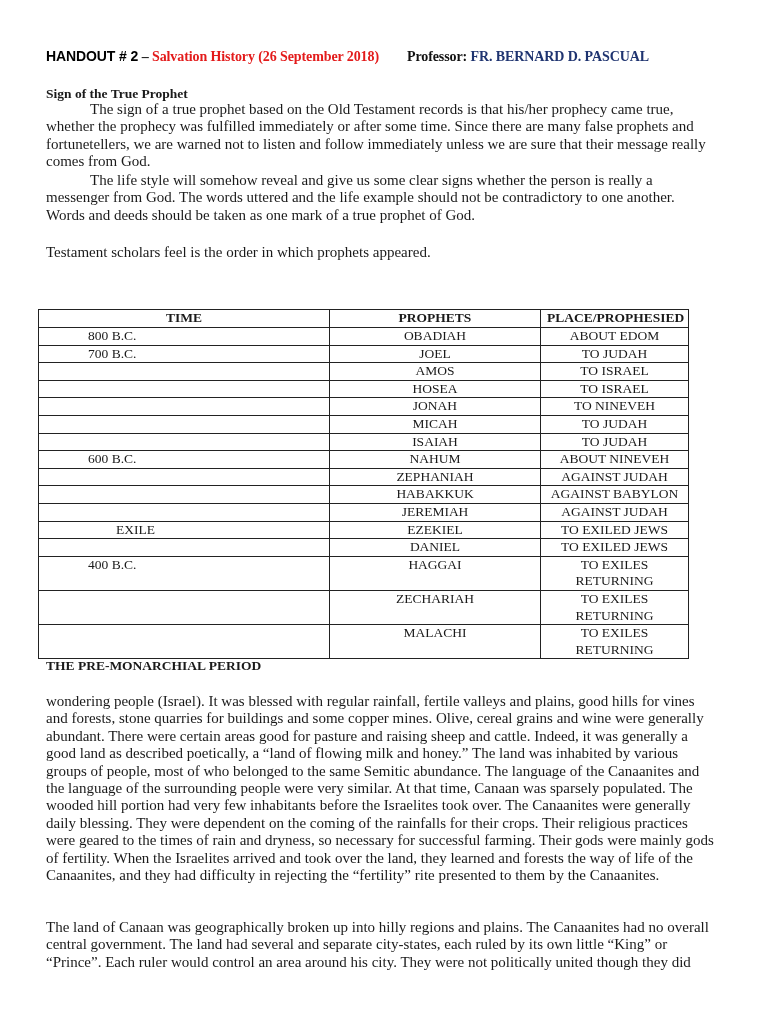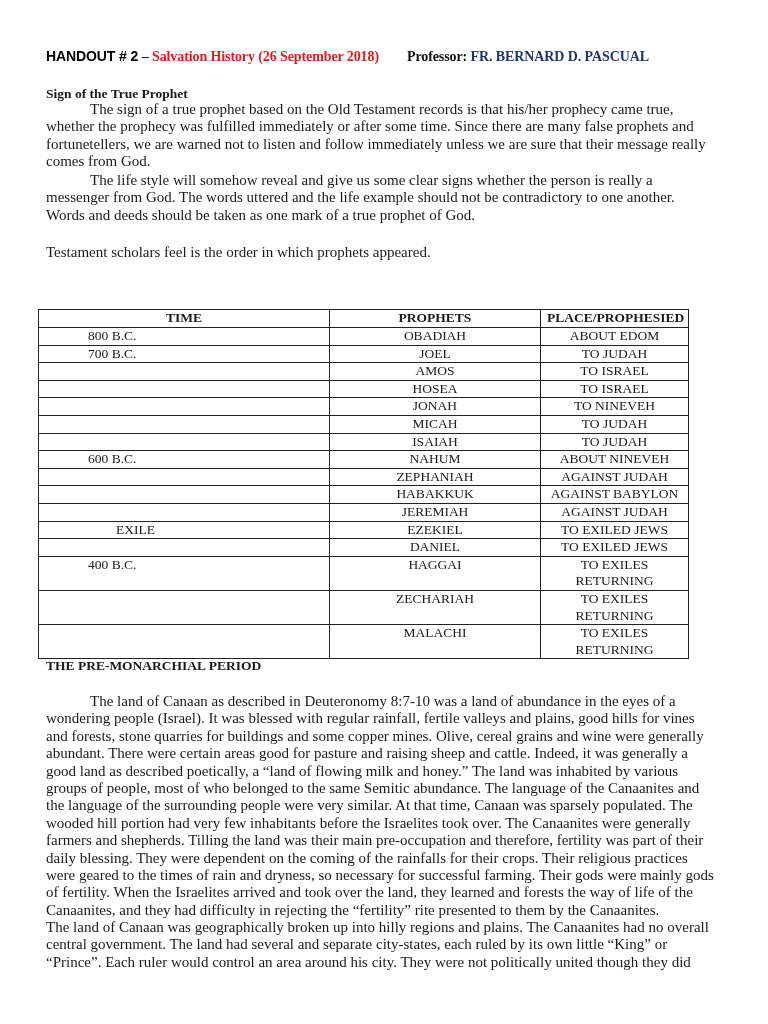--- a/index.html
+++ b/index.html
@@ -173,29 +173,27 @@
             <div>TO EXILES</div>
             <div>RETURNING</div>
           </td>
         </tr>
       </tbody>
   </table>
 
   <div class="section-title" style="top:658px;">THE PRE-MONARCHIAL PERIOD</div>
 
   <div class="para" style="top:693px;" id="canaan-para1">
-      <span class="line indent">The land of Canaan as described in Deuteronomy 8:7-10 was a land of abundance in the eyes of a</span>
       <span class="line">wondering people (Israel). It was blessed with regular rainfall, fertile valleys and plains, good hills for vines</span>
       <span class="line">and forests, stone quarries for buildings and some copper mines. Olive, cereal grains and wine were generally</span>
       <span class="line">abundant. There were certain areas good for pasture and raising sheep and cattle. Indeed, it was generally a</span>
       <span class="line">good land as described poetically, a “land of flowing milk and honey.” The land was inhabited by various</span>
       <span class="line">groups of people, most of who belonged to the same Semitic abundance. The language of the Canaanites and</span>
       <span class="line">the language of the surrounding people were very similar. At that time, Canaan was sparsely populated. The</span>
       <span class="line">wooded hill portion had very few inhabitants before the Israelites took over. The Canaanites were generally</span>
-      <span class="line">farmers and shepherds. Tilling the land was their main pre-occupation and therefore, fertility was part of their</span>
       <span class="line">daily blessing. They were dependent on the coming of the rainfalls for their crops. Their religious practices</span>
       <span class="line">were geared to the times of rain and dryness, so necessary for successful farming. Their gods were mainly gods</span>
       <span class="line">of fertility. When the Israelites arrived and took over the land, they learned and forests the way of life of the</span>
       <span class="line">Canaanites, and they had difficulty in rejecting the “fertility” rite presented to them by the Canaanites.</span>
     </div>
   <div class="para" style="top:919px;" id="canaan-para2">
       <span class="line">The land of Canaan was geographically broken up into hilly regions and plains. The Canaanites had no overall</span>
       <span class="line">central government. The land had several and separate city-states, each ruled by its own little “King” or</span>
       <span class="line">“Prince”. Each ruler would control an area around his city. They were not politically united though they did</span>
     </div>

